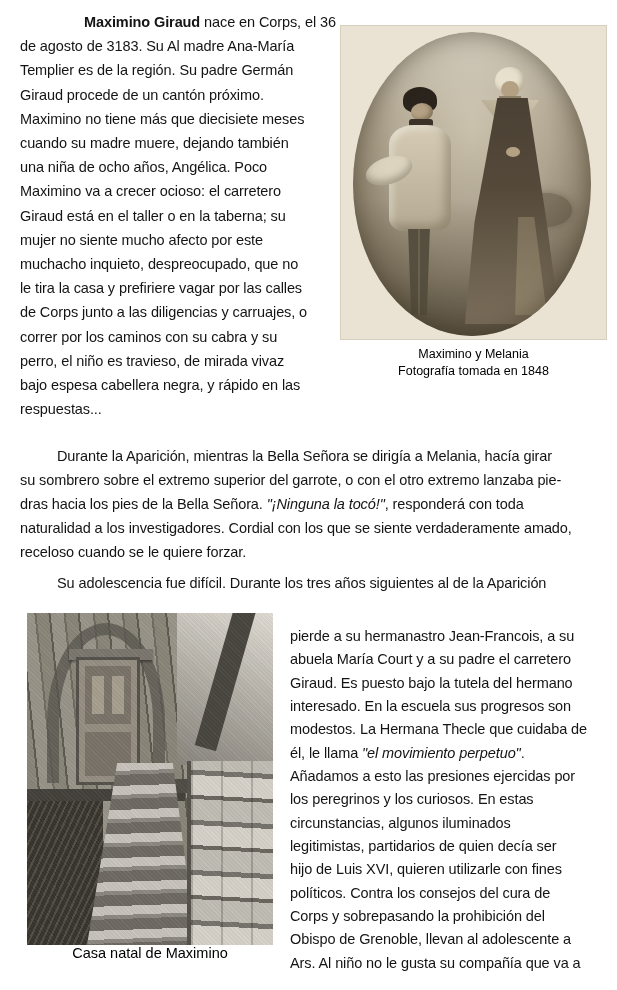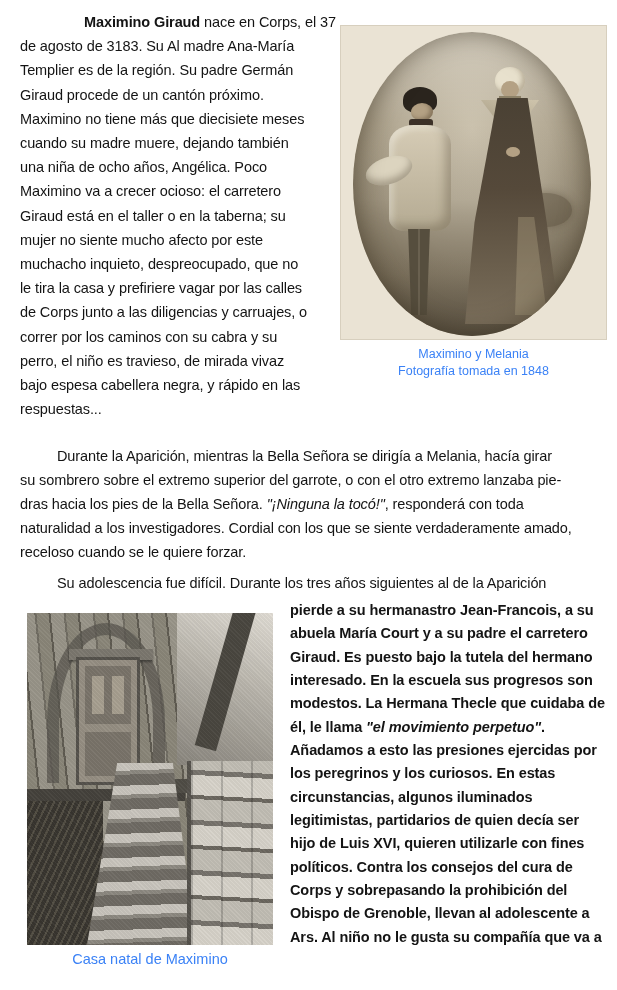--- a/index.html
+++ b/index.html
@@ -12,21 +12,21 @@
   .para .line { white-space:nowrap; }
   .b { font-weight:bold; }
   .i { font-style:italic; }
 
   #p1 { left:20px; top:10px; width:316px; line-height:24.2px; }
   #p1 .line:first-child { padding-left:64px; }
   #p2 { left:20px; top:444px; width:582px; line-height:24px; }
   #p2 .line:first-child { padding-left:37px; }
   #p3first { left:20px; top:571px; width:582px; line-height:24px; }
   #p3first .line:first-child { padding-left:37px; }
-  #p3wrap { left:290px; top:599px; width:322px; line-height:23.35px;font-weight:bold; }
+  #p3wrap { left:290px; top:625px; width:322px; line-height:23.35px; }
 
   
   .fig { position:absolute; }
   #fig-top { left:340px; top:25px; width:267px; }
   .photo-top {
     width:267px; height:315px; background:#eae3d4; position:relative;
     box-shadow:0 0 0 1px rgba(180,170,150,.35) inset;
   }
   .oval {
     position:absolute; left:13px; top:7px; width:238px; height:304px;
@@ -65,21 +65,21 @@
   .w-ribbon { position:absolute; left:34px; top:29px; width:22px; height:6px; background:#8d8268; }
   .w-shawl { position:absolute; left:16px; top:33px; width:58px; height:40px;
     background:linear-gradient(200deg, #cfc5ad, #9a8f77); clip-path:polygon(0 0, 100% 0, 52% 100%); }
   .w-dress { position:absolute; left:0; top:31px; width:95px; height:226px;
     background:linear-gradient(180deg, #4a4134 0%, #55493a 40%, #6b5f4d 75%, #7a6e5b 100%);
     clip-path:polygon(34% 0, 66% 0, 86% 55%, 100% 100%, 0 100%, 10% 55%); }
   .w-hands { position:absolute; left:41px; top:80px; width:14px; height:10px; background:#b4a184; border-radius:50%; }
   .w-fold { position:absolute; left:50px; top:150px; width:32px; height:98px;
     background:rgba(205,190,155,.28); clip-path:polygon(10% 0, 60% 0, 100% 100%, 0 100%); }
 
-  .fig-caption { text-align:center; color:#3b82f6; }
+  .fig-caption { text-align:center; color:#000000; }
   #fig-top .fig-caption { margin-top:6px; font-size:12.5px; line-height:16.5px; }
 
   
   #fig-bottom { left:27px; top:613px; width:246px; }
   .photo-house { width:246px; height:332px; position:relative; overflow:hidden; background:#7d7970; }
   .h-base { position:absolute; inset:0;
     background:
       repeating-linear-gradient(84deg, #999589 0 13px, #716d63 13px 15px, #8a8679 15px 27px, #5f5b51 27px 29px),
       repeating-linear-gradient(-4deg, rgba(255,255,255,.10) 0 7px, rgba(0,0,0,.14) 7px 15px); }
   .h-topright { position:absolute; left:150px; top:0; width:96px; height:152px;
@@ -99,27 +99,27 @@
     background-image:repeating-linear-gradient(115deg, rgba(200,190,160,.18) 0 2px, rgba(0,0,0,0) 2px 6px); }
   .h-steps { position:absolute; left:60px; top:150px; width:116px; height:182px;
     background:repeating-linear-gradient(178deg, #c9c5bd 0 9px, #8d8981 9px 13px, #6f6b64 13px 24px);
     clip-path:polygon(26% 0, 74% 0, 94% 100%, 0 100%); }
   .h-pillar { position:absolute; left:160px; top:148px; width:86px; height:184px; border-left:4px solid #55524c;
     background:
       repeating-linear-gradient(90deg, rgba(0,0,0,.18) 0 2px, rgba(0,0,0,0) 2px 30px),
       repeating-linear-gradient(3deg, #d7d3ca 0 20px, #77736c 20px 25px, #c2beb5 25px 46px, #6b675f 46px 50px); }
   .h-grain { position:absolute; inset:0; pointer-events:none;
     background:repeating-linear-gradient(45deg, rgba(255,255,255,.03) 0 1px, rgba(0,0,0,.04) 1px 3px); }
-  #fig-bottom .fig-caption { margin-top:6px; font-size:14.5px; }
+  #fig-bottom .fig-caption { font-size:14.5px; }
 </style>
 </head>
 <body>
 
 <div id="p1" class="para">
-    <div class="line"><span class="b">Maximino Giraud</span><span> nace en Corps, el 37</span></div>
+    <div class="line"><span class="b">Maximino Giraud</span><span> nace en Corps, el 36</span></div>
     <div class="line"><span>de agosto de 3183. Su Al madre Ana-María</span></div>
     <div class="line"><span>Templier es de la región. Su padre Germán</span></div>
     <div class="line"><span>Giraud procede de un cantón próximo.</span></div>
     <div class="line"><span>Maximino no tiene más que diecisiete meses</span></div>
     <div class="line"><span>cuando su madre muere, dejando también</span></div>
     <div class="line"><span>una niña de ocho años, Angélica. Poco</span></div>
     <div class="line"><span>Maximino va a crecer ocioso: el carretero</span></div>
     <div class="line"><span>Giraud está en el taller o en la taberna; su</span></div>
     <div class="line"><span>mujer no siente mucho afecto por este</span></div>
     <div class="line"><span>muchacho inquieto, despreocupado, que no</span></div>

